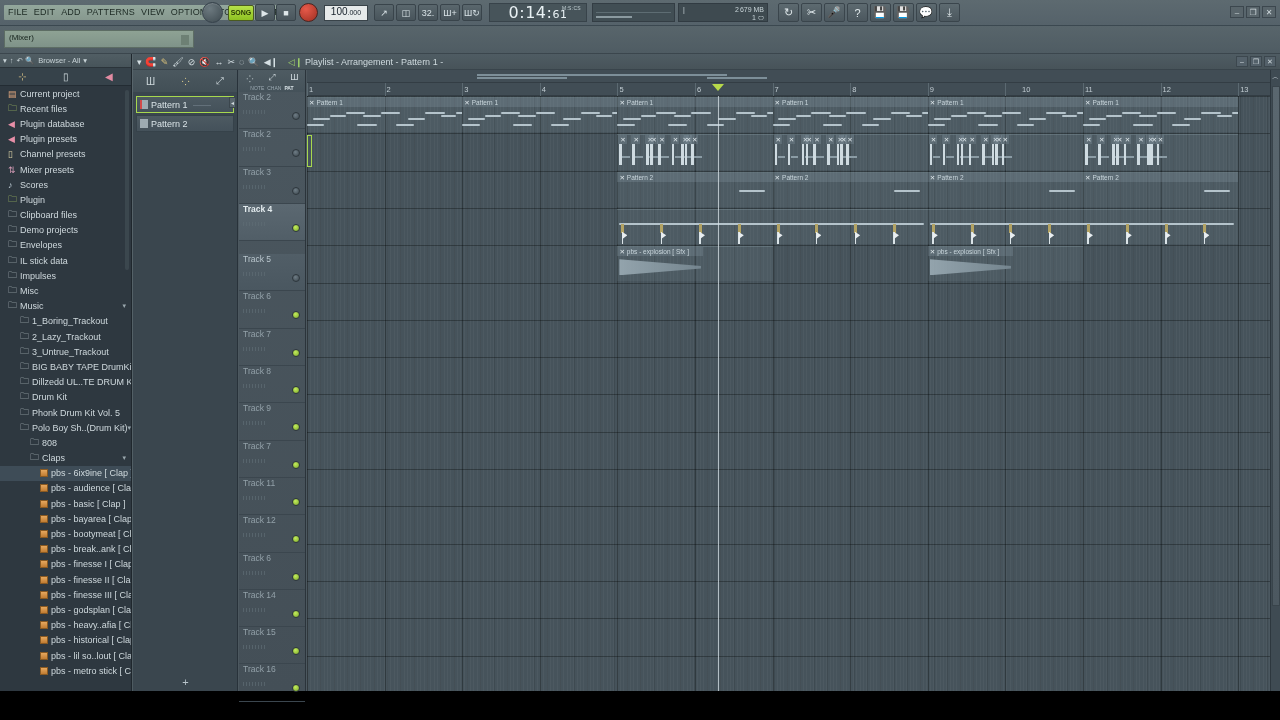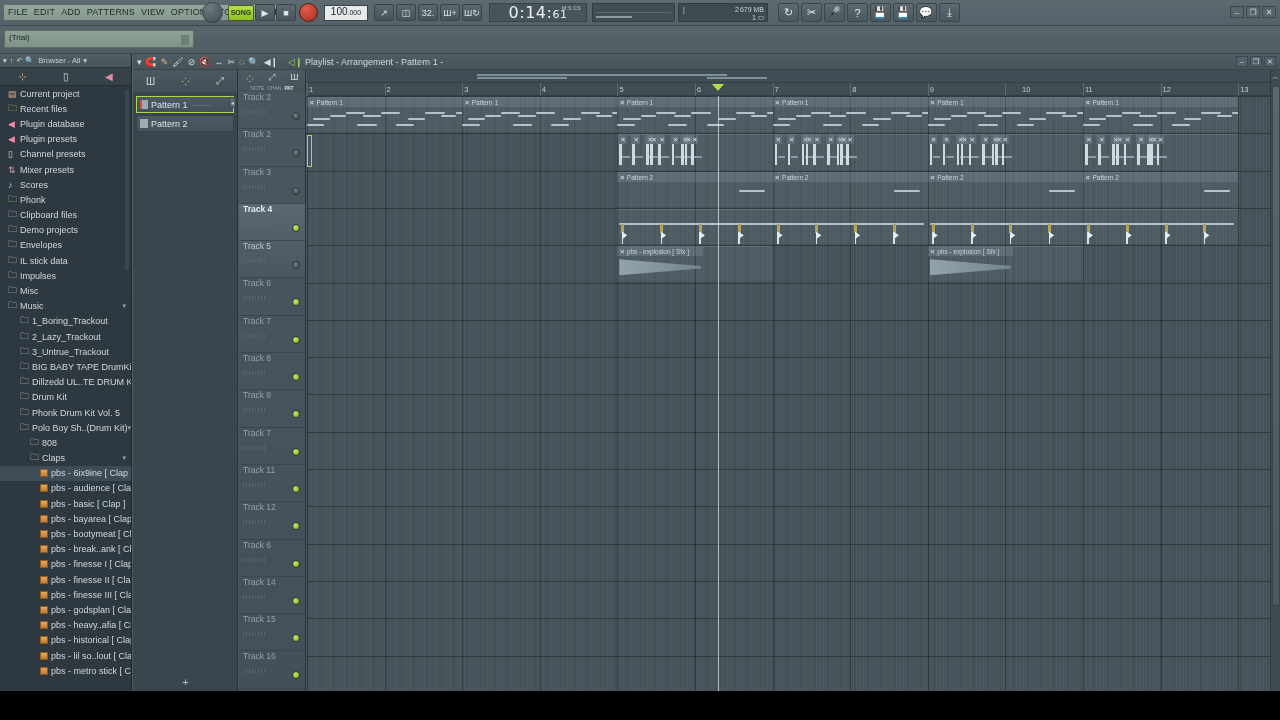--- a/index.html
+++ b/index.html
@@ -338,21 +338,21 @@
   .track-row {
     position: relative; height: 37.3px;
     border-bottom: 1px solid #3b464e;
   }
   .track-row .nm {
     position: absolute; left: 4px; top: 0px;
     font-size: 8.5px; color: #93a1a9;
   }
   .track-row.active { background: linear-gradient(#5b6871,#515e67); padding-left: 32px; }
   .track-row.active .nm { color: #e3ebee; font-weight: bold; }
-  .track-row.lit { background: linear-gradient(#515e67,#4a5760); }
+  .track-row.lit { background: linear-gradient(#515e67,#4a5760); margin-top: 13px; }
   .track-row.lit .nm { color: #b9c6cd; }
   .track-row .wave {
     position: absolute; left: 4px; top: 18px; width: 22px; height: 4px;
     background: repeating-linear-gradient(90deg, #5e6c74 0 1px, transparent 1px 3px);
     opacity: .7;
   }
   .track-row .led {
     position: absolute; right: 5px; top: 20px;
     width: 8px; height: 8px; border-radius: 50%;
     border: 1px solid #2e373d;
@@ -505,21 +505,21 @@
 
     <div class="wbtns">
       <div class="wbtn">–</div>
       <div class="wbtn">❐</div>
       <div class="wbtn">✕</div>
     </div>
   </div>
 
   <div class="bar2">
     <div class="trial">
-      <span>(Trial)</span>
+      <span>(Mixer)</span>
       <span class="sq"></span>
     </div>
     <div class="knob-sm"></div>
     <div class="vslider">
       <div class="track"></div>
       <div class="fill"></div>
       <div class="hand"></div>
     </div>
 
     <div class="bar2icons">
@@ -599,21 +599,21 @@
           <div class="row lv1">
             <span class="ic ic-mix">⇅</span>
             <span>Mixer presets</span>
           </div>
           <div class="row lv1">
             <span class="ic ic-score">♪</span>
             <span>Scores</span>
           </div>
           <div class="row lv1">
             <span class="ic ic-backup">🗀</span>
-            <span>Phonk</span>
+            <span>Plugin</span>
           </div>
           <div class="row lv1">
             <span class="ic ic-folder">🗀</span>
             <span>Clipboard files</span>
           </div>
           <div class="row lv1">
             <span class="ic ic-folder">🗀</span>
             <span>Demo projects</span>
           </div>
           <div class="row lv1">

